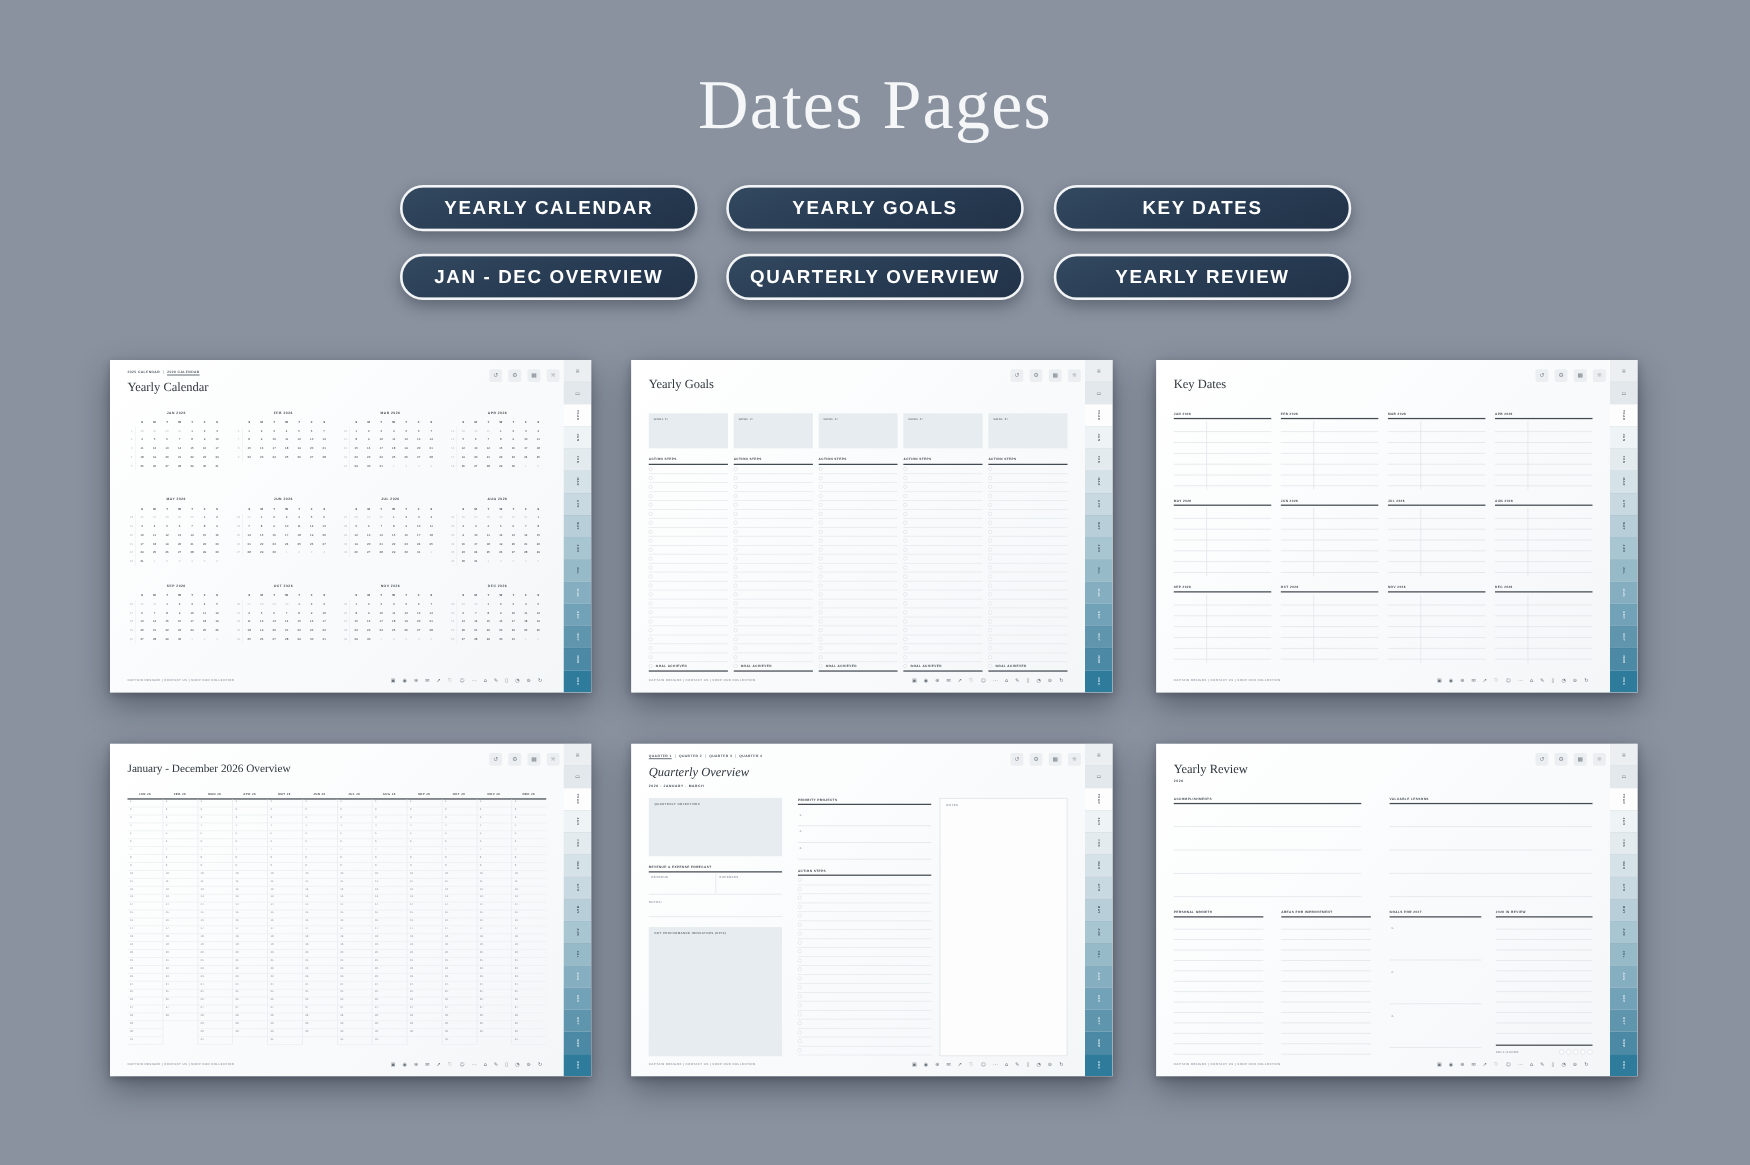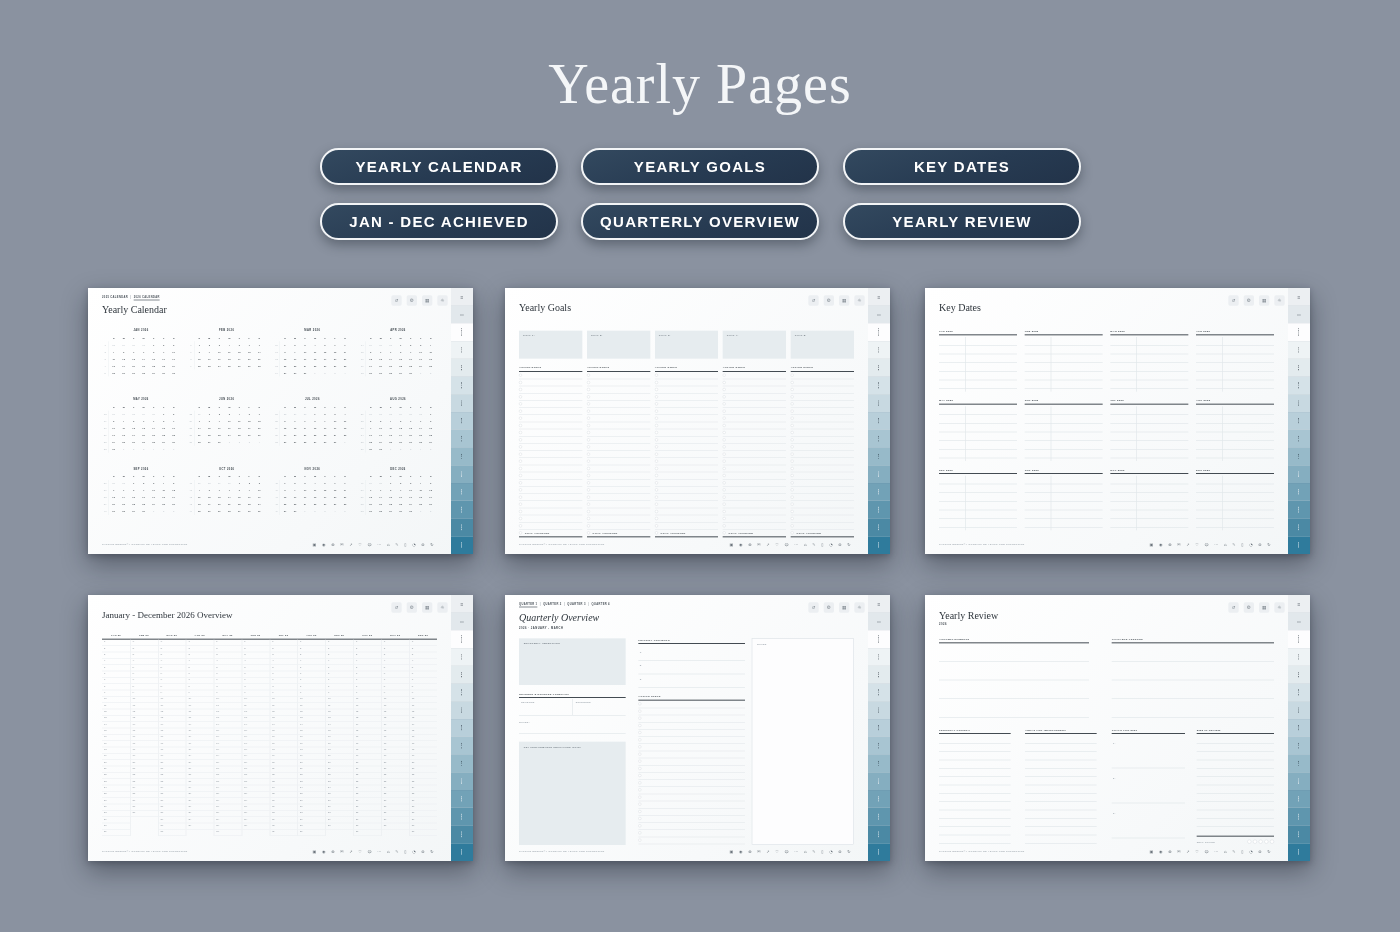--- a/index.html
+++ b/index.html
@@ -56,26 +56,26 @@
   .kd{position:absolute;width:234px;}
   .ovh{display:flex;}
   .ovcell{position:relative;box-sizing:border-box;}
   .qbox{background:#e6ecef;position:absolute;box-sizing:border-box;padding:12px 14px;}
   .nbox{position:absolute;border:2px solid #dde3e7;box-sizing:border-box;padding:12px 14px;background:#fdfdfe;}
 </style>
 </head>
 <body>
 
 <div class="canvas">
-  <h1 class="title">Yearly Pages</h1>
+  <h1 class="title">Dates Pages</h1>
   <nav id="navpills">
       <div class="pill" style="position: absolute; left: 320px; top: 148px; width: 238px; height: 37px;">YEARLY CALENDAR</div>
       <div class="pill" style="position: absolute; left: 581px; top: 148px; width: 238px; height: 37px;">YEARLY GOALS</div>
       <div class="pill" style="position: absolute; left: 843px; top: 148px; width: 238px; height: 37px;">KEY DATES</div>
-      <div class="pill" style="position: absolute; left: 320px; top: 203px; width: 238px; height: 37px;">JAN - DEC ACHIEVED</div>
+      <div class="pill" style="position: absolute; left: 320px; top: 203px; width: 238px; height: 37px;">JAN - DEC OVERVIEW</div>
       <div class="pill" style="position: absolute; left: 581px; top: 203px; width: 238px; height: 37px;">QUARTERLY OVERVIEW</div>
       <div class="pill" style="position: absolute; left: 843px; top: 203px; width: 238px; height: 37px;">YEARLY REVIEW</div>
     </nav>
   <div id="thumbs">
       <div class="thumb" style="position: absolute; left: 88px; top: 288px; width: 385px; height: 266px;">
         <div class="pagei">
           <div class="content">
             <div class="toolbar">
               <div class="tool-btn">
                 <span class="tool-glyph">↺</span>

